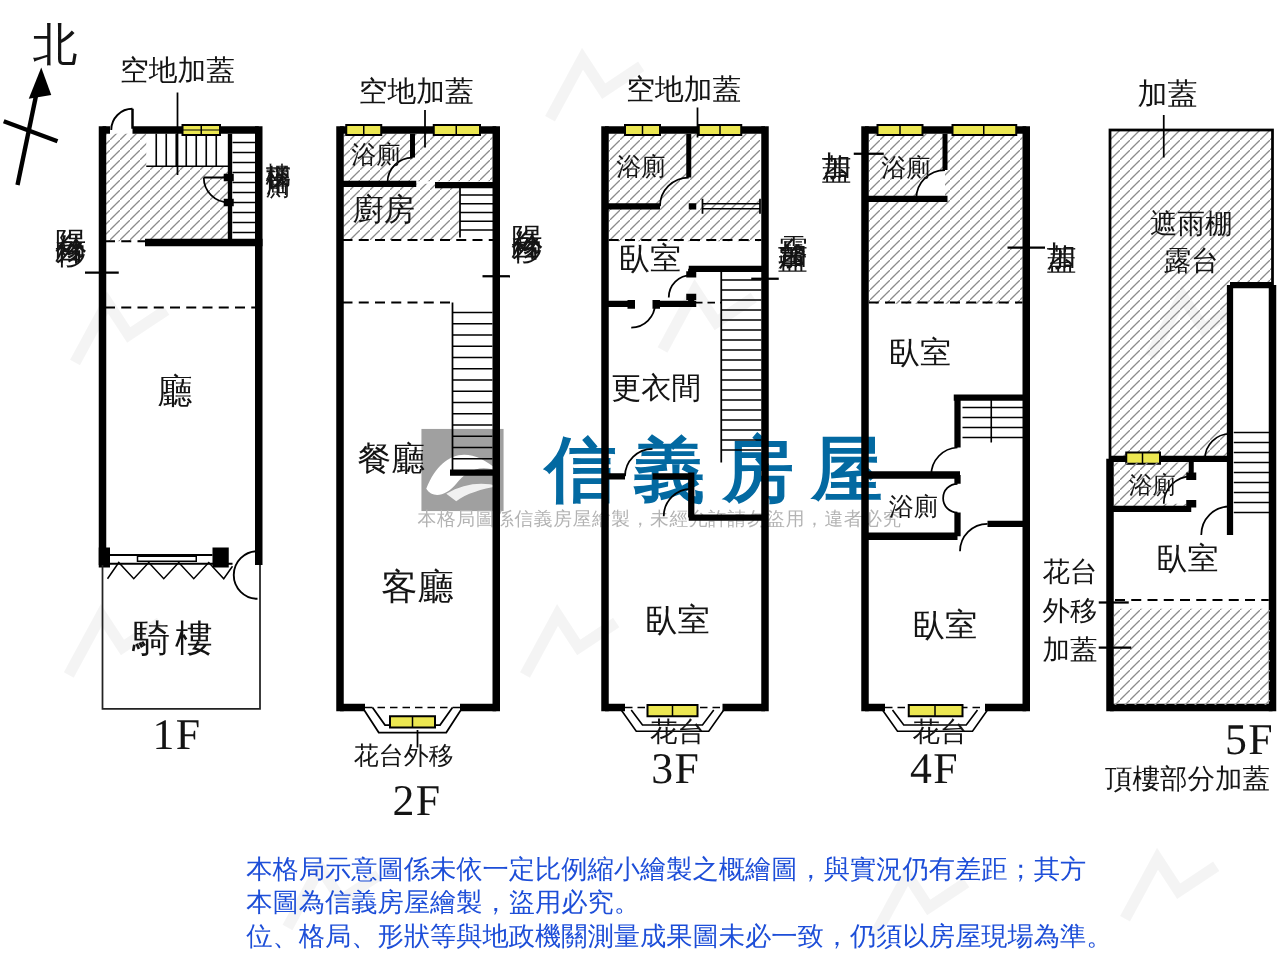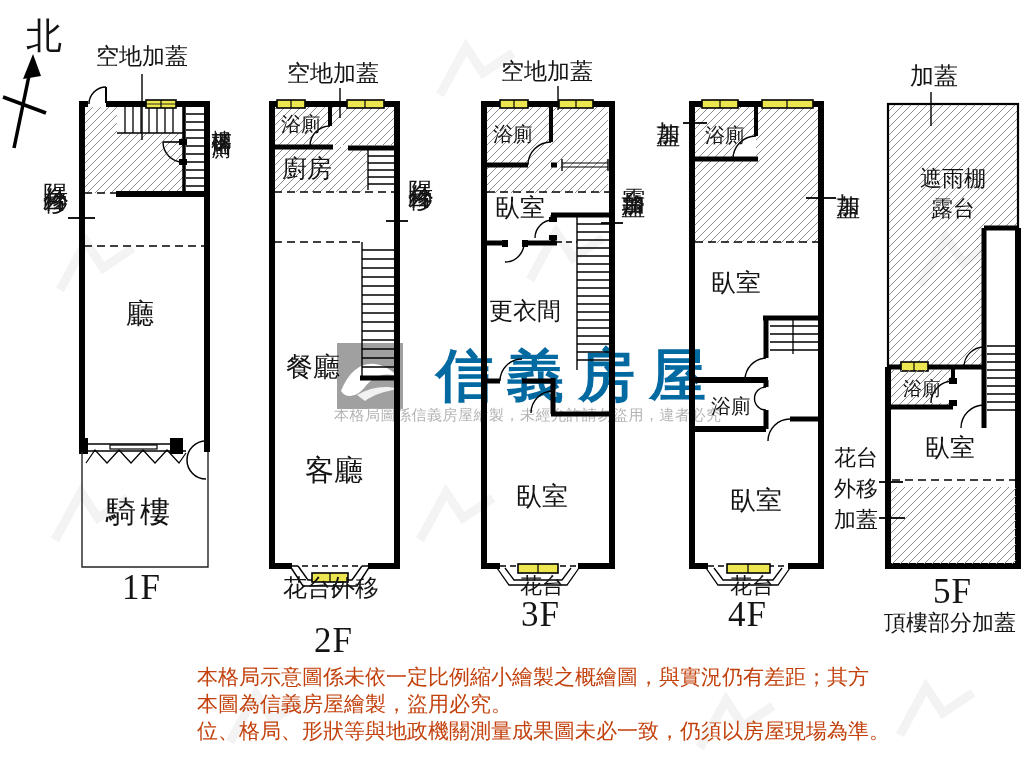--- a/index.html
+++ b/index.html
@@ -11,21 +11,21 @@
   .floorlbl{font-size:35px;letter-spacing:1px;}
   
   #wm{position:absolute;left:0;top:0;width:1024px;height:768px;z-index:2;pointer-events:none;}
   #wm-logo{position:absolute;left:337px;top:343px;width:66px;height:66px;}
   #wm-brand{position:absolute;left:436px;top:338px;font-size:57px;font-weight:bold;
             letter-spacing:14px;color:#0369a1;}
   #wm-notice{position:absolute;left:334px;top:406px;font-size:15px;letter-spacing:0.5px;color:#b3b3b3;}
   
   #bgmarks{position:absolute;left:0;top:0;width:1024px;height:768px;z-index:1;}
   
-  #disclaimer{position:absolute;left:197px;top:664px;z-index:4;font-size:21px;line-height:27px;color:#c2410c;}
+  #disclaimer{position:absolute;left:197px;top:682px;z-index:4;font-size:21px;line-height:27px;color:#1d4ed8;}
 </style>
 </head>
 <body>
 
 <div id="stage">
 
   <div id="bgmarks">
     <svg width="1024" height="768">
       <g opacity="0.045" stroke="#000" stroke-width="9" fill="none">
         <path d="M 60 290 l 26 -48 l 17 26 l 30 -20"></path>
@@ -296,21 +296,21 @@
   <div class="lbl" style="left:126px;top:299px;font-size:28px;">廳</div>
   <div class="lbl" style="left:106px;top:496px;font-size:30px;letter-spacing:4px;">騎樓</div>
   <div class="lbl floorlbl" style="left:122px;top:570px;">1F</div>
 
   <div class="lbl" style="left:287px;top:62px;font-size:23px;">空地加蓋</div>
   <div class="lbl" style="left:281px;top:114px;font-size:20px;">浴廁</div>
   <div class="lbl" style="left:282px;top:156px;font-size:25px;text-align:right;">廚房</div>
   <div class="lbl vtext" style="left:407px;top:161px;font-size:25px;">陽台外移</div>
   <div class="lbl" style="left:286px;top:353px;font-size:27px;">餐廳</div>
   <div class="lbl" style="left:305px;top:455px;font-size:29px;">客廳</div>
-  <div class="lbl" style="left:283px;top:576px;font-size:24px;">花台外移</div>
+  <div class="lbl" style="left:283px;top:595px;font-size:20px;">花台外移</div>
   <div class="lbl floorlbl" style="left:314px;top:623px;">2F</div>
 
   <div class="lbl" style="left:501px;top:60px;font-size:23px;">空地加蓋</div>
   <div class="lbl" style="left:493px;top:124px;font-size:20px;">浴廁</div>
   <div class="lbl" style="left:495px;top:195px;font-size:25px;">臥室</div>
   <div class="lbl vtext" style="left:620px;top:169px;font-size:24px;">露台加蓋</div>
   <div class="lbl" style="left:489px;top:299px;font-size:24px;">更衣間</div>
   <div class="lbl" style="left:516px;top:483px;font-size:26px;">臥室</div>
   <div class="lbl" style="left:520px;top:574px;font-size:22px;">花台</div>
   <div class="lbl floorlbl" style="left:521px;top:597px;">3F</div>
@@ -329,21 +329,21 @@
     <div>遮雨棚</div>
     <div>露台</div>
   </div>
   <div class="lbl" style="left:903px;top:379px;font-size:19px;">浴廁</div>
   <div class="lbl" style="left:830px;top:442px;font-size:22px;width:48px;text-align:right;white-space:normal;line-height:31px;">
     <div>花台</div>
     <div>外移</div>
     <div>加蓋</div>
   </div>
   <div class="lbl" style="left:925px;top:435px;font-size:25px;">臥室</div>
-  <div class="lbl floorlbl" style="left:933px;top:574px;">5F</div>
+  <div class="lbl floorlbl" style="left:980px;top:574px;">5F</div>
   <div class="lbl" style="left:884px;top:611px;font-size:22px;">頂樓部分加蓋</div>
 
   <div id="disclaimer">
     <div>本格局示意圖係未依一定比例縮小繪製之概繪圖，與實況仍有差距；其方</div>
     <div>本圖為信義房屋繪製，盜用必究。</div>
     <div>位、格局、形狀等與地政機關測量成果圖未必一致，仍須以房屋現場為準。</div>
   </div>
 
 </div>
 

